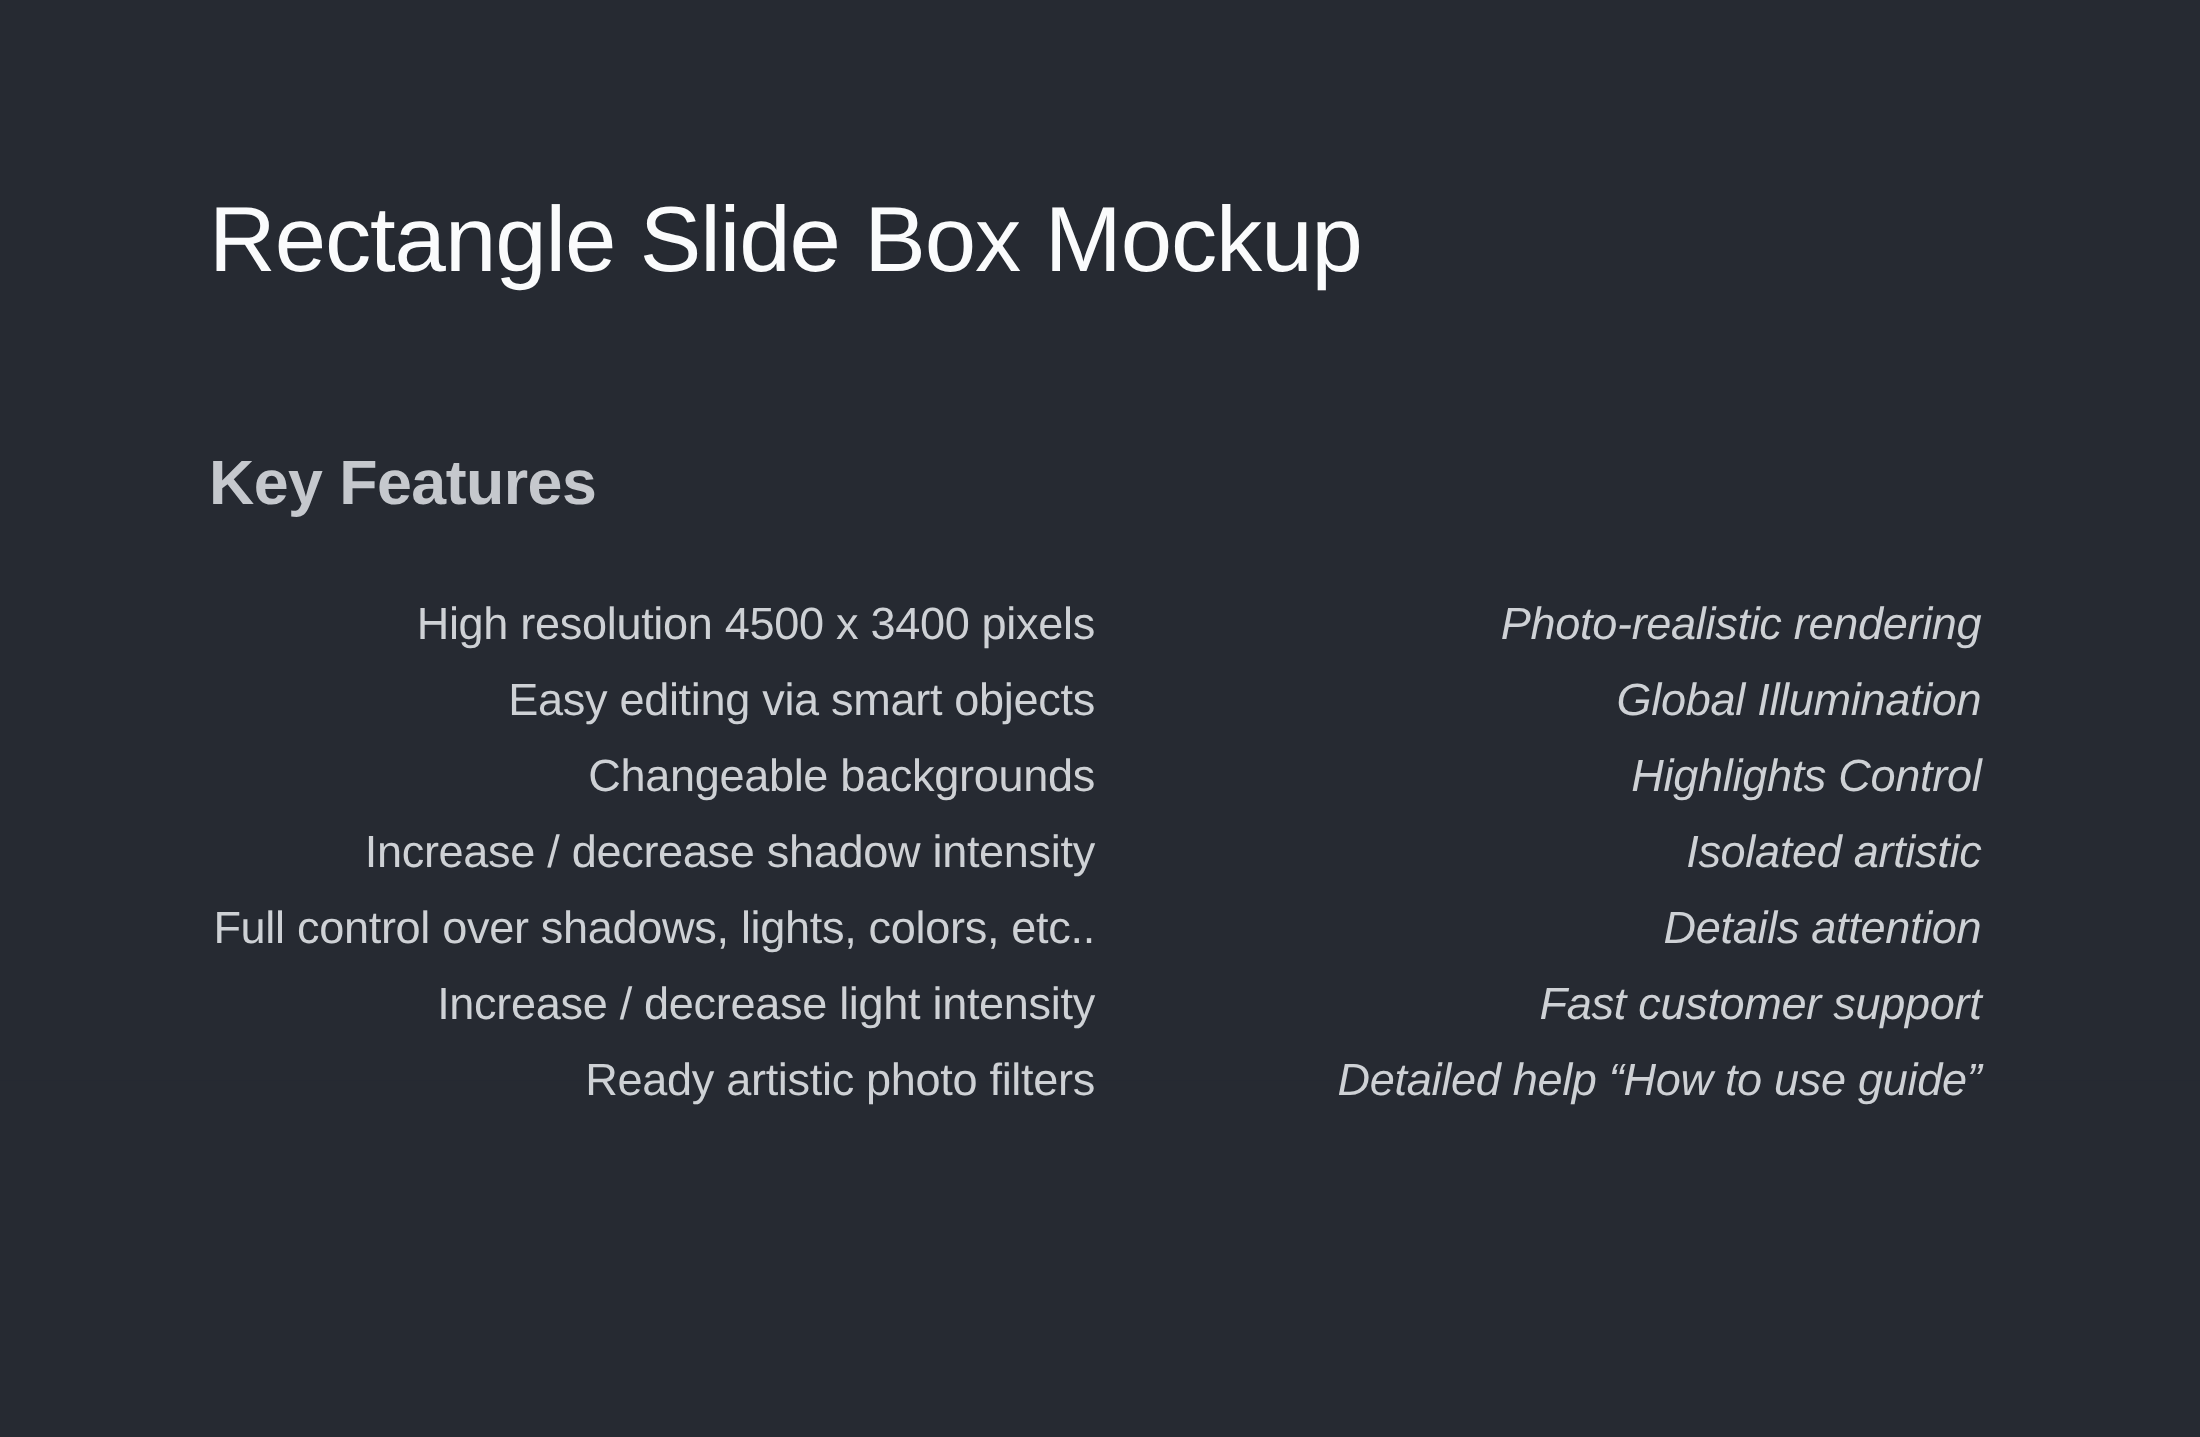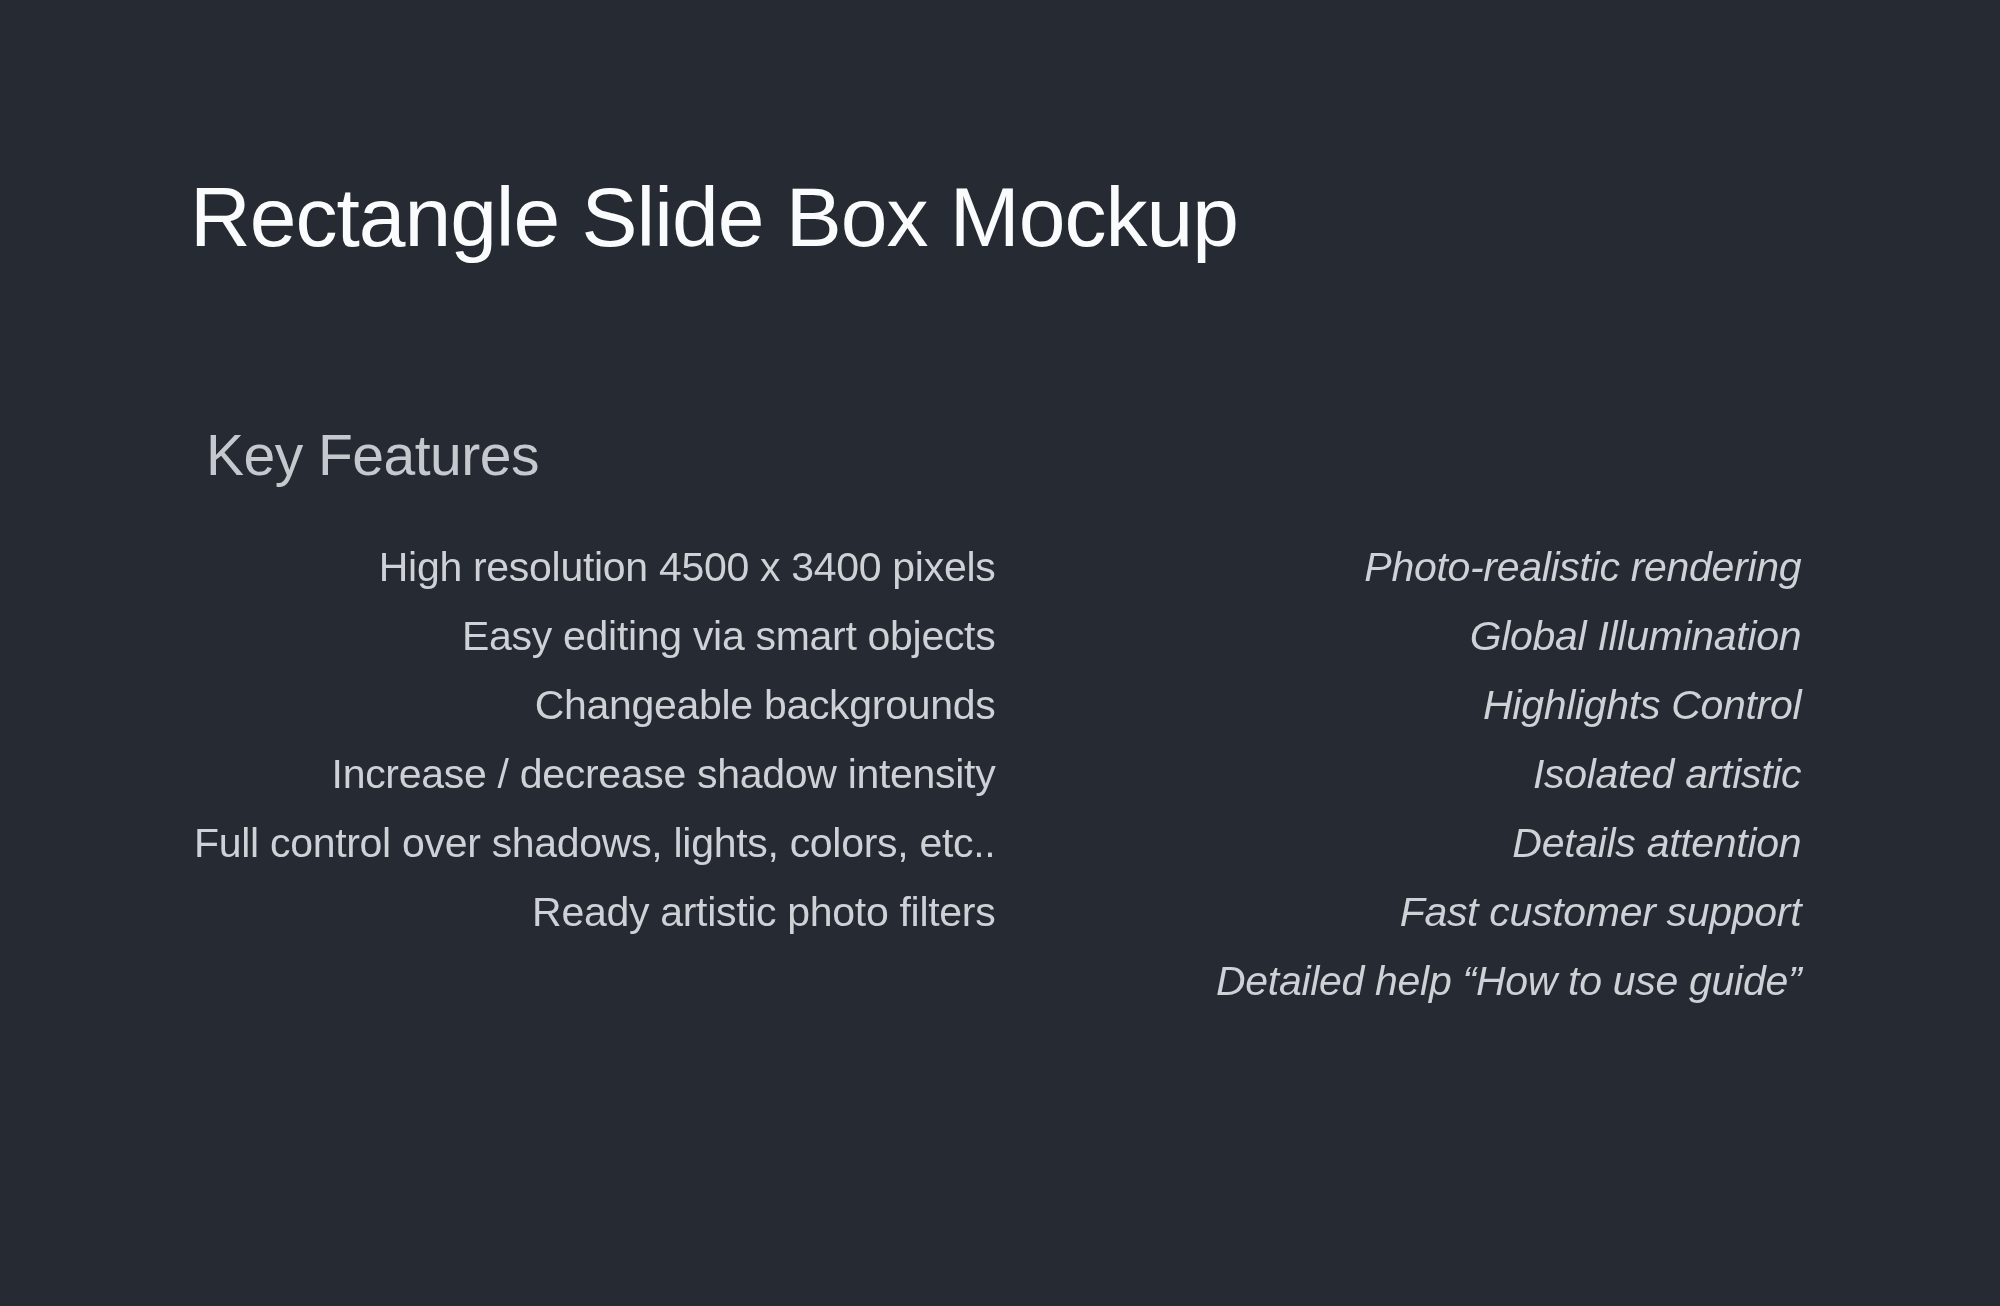--- a/index.html
+++ b/index.html
@@ -26,23 +26,23 @@
     font-weight: 400;
     line-height: 1;
     letter-spacing: -1px;
     white-space: nowrap;
     color: var(--title, #fafbfc);
   }
   .section-heading {
     position: absolute;
     left: 190px;
     top: 411px;
-    margin: 16px;
+    margin: 0;
     font-size: 57px;
-    font-weight: 400;
+    font-weight: 700;
     line-height: 1;
     letter-spacing: -0.5px;
     white-space: nowrap;
     color: var(--heading, #c5c8cd);
   }
   .features-col {
     position: absolute;
     top: 529px;
     margin: 4px;
     padding: 0;
@@ -66,20 +66,21 @@
   <h1 class="slide-title">Rectangle Slide Box Mockup</h1>
 
   <h2 class="section-heading">Key Features</h2>
 
   <ul class="features-col left">
     <li>High resolution 4500 x 3400 pixels</li>
     <li>Easy editing via smart objects</li>
     <li>Changeable backgrounds</li>
     <li>Increase / decrease shadow intensity</li>
     <li>Full control over shadows, lights, colors, etc..</li>
+    <li>Increase / decrease light intensity</li>
     <li>Ready artistic photo filters</li>
   </ul>
 
   <ul class="features-col right">
     <li>Photo-realistic rendering</li>
     <li>Global Illumination</li>
     <li>Highlights Control</li>
     <li>Isolated artistic</li>
     <li>Details attention</li>
     <li>Fast customer support</li>

